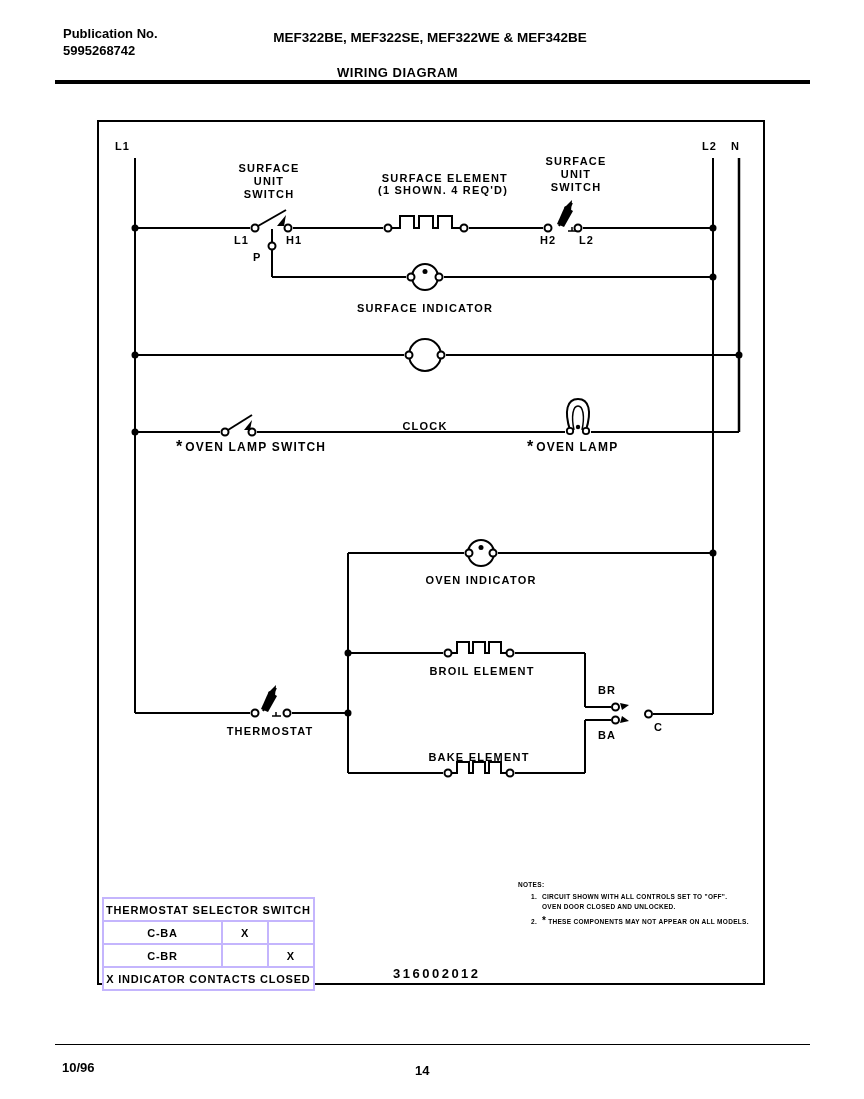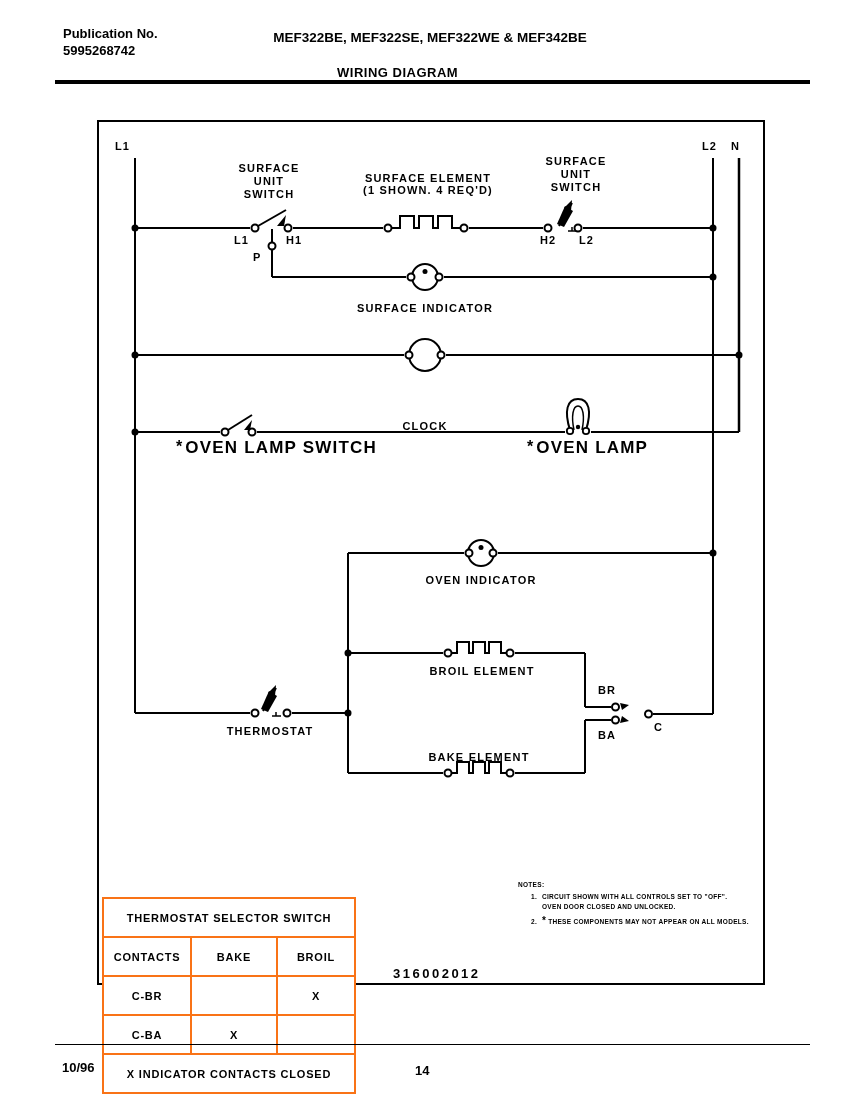--- a/index.html
+++ b/index.html
@@ -11,32 +11,32 @@
   .rule{position:absolute;background:#000;}
   .lbl{
     position:absolute;font-weight:bold;font-size:11px;letter-spacing:1.2px;
     line-height:13px;text-align:center;white-space:pre-line;
   }
   .term{
     position:absolute;font-weight:bold;font-size:11px;letter-spacing:1px;white-space:nowrap;
   }
   .starlbl{position:absolute;display:flex;align-items:flex-start;font-weight:bold;}
   .starlbl .star{font-size:16px;line-height:12px;margin-right:3px;}
-  .starlbl .txt{font-size:17px;letter-spacing:1.2px;line-height:13px;white-space:nowrap;}
+  .starlbl .txt{font-size:12px;letter-spacing:1.2px;line-height:13px;white-space:nowrap;}
   #diagram-box{
     position:absolute;left:97px;top:120px;width:668px;height:865px;
     border:2px solid #000;box-sizing:border-box;
   }
   #circuit-svg{position:absolute;left:0;top:0;}
   table.sel{
     position:absolute;left:102px;top:897px;border-collapse:collapse;
     font-family:"Liberation Sans",sans-serif;font-weight:bold;font-size:11px;
     letter-spacing:0.8px;text-align:center;background:#fff;
   }
-  table.sel td,table.sel th{border:2px solid #f97316;padding:11px 2px;height:15px;}
+  table.sel td,table.sel th{border:2px solid #c4b5fd;padding:3px 2px;height:15px;}
   .col-contacts{width:82px;}.col-bake{width:80px;}.col-broil{width:72px;}
   #notes{
     position:absolute;left:518px;top:880px;width:248px;
     font-weight:bold;font-size:6.5px;line-height:1.55;letter-spacing:0.3px;
   }
   #notes .nitem{display:flex;margin-left:13px;margin-top:2px;}
   #notes .nnum{width:11px;flex:none;}
   #notes .ntxt{white-space:pre-line;}
   #notes .nstar{font-size:10px;line-height:8px;margin-right:2px;}
   .hdr-bold{position:absolute;font-weight:bold;font-size:13px;line-height:16px;}
@@ -185,21 +185,21 @@
   </g>
 </svg>
 
 <div class="term" style="left:115px;top:140px;">L1</div>
 <div class="term" style="left:702px;top:140px;">L2</div>
 <div class="term" style="left:731px;top:140px;">N</div>
 
 <div class="lbl" style="left:209px;top:162px;width:120px;">SURFACE
 UNIT
 SWITCH</div>
-<div class="lbl" style="left:348px;top:172px;width:160px;line-height:12px;">SURFACE ELEMENT
+<div class="lbl" style="left:348px;top:172px;width:160px;line-height:12px;text-align:right;">SURFACE ELEMENT
 (1 SHOWN. 4 REQ'D)</div>
 <div class="lbl" style="left:516px;top:155px;width:120px;">SURFACE
 UNIT
 SWITCH</div>
 
 <div class="term" style="left:234px;top:234px;">L1</div>
 <div class="term" style="left:286px;top:234px;">H1</div>
 <div class="term" style="left:253px;top:251px;">P</div>
 <div class="term" style="left:540px;top:234px;">H2</div>
 <div class="term" style="left:579px;top:234px;">L2</div>
@@ -224,33 +224,28 @@
 <div class="term" style="left:598px;top:684px;">BR</div>
 <div class="term" style="left:598px;top:729px;">BA</div>
 <div class="term" style="left:654px;top:721px;">C</div>
 
 <table class="sel">
   <tbody>
       <tr>
         <td colspan="3">THERMOSTAT SELECTOR SWITCH</td>
       </tr>
   <tr>
-    <td class="col-contacts">CONTACTS</td>
-    <td class="col-bake">BAKE</td>
-    <td class="col-broil">BROIL</td>
+    <td>C-BA</td>
+    <td>X</td>
+    <td></td>
   </tr>
   <tr>
     <td>C-BR</td>
     <td></td>
     <td>X</td>
-  </tr>
-  <tr>
-    <td>C-BA</td>
-    <td>X</td>
-    <td></td>
   </tr>
   <tr>
         <td colspan="3">X INDICATOR CONTACTS CLOSED</td>
       </tr>
 </tbody>
   </table>
 
 <div id="notes">
   <div>NOTES:</div>
   <div class="nitem">

